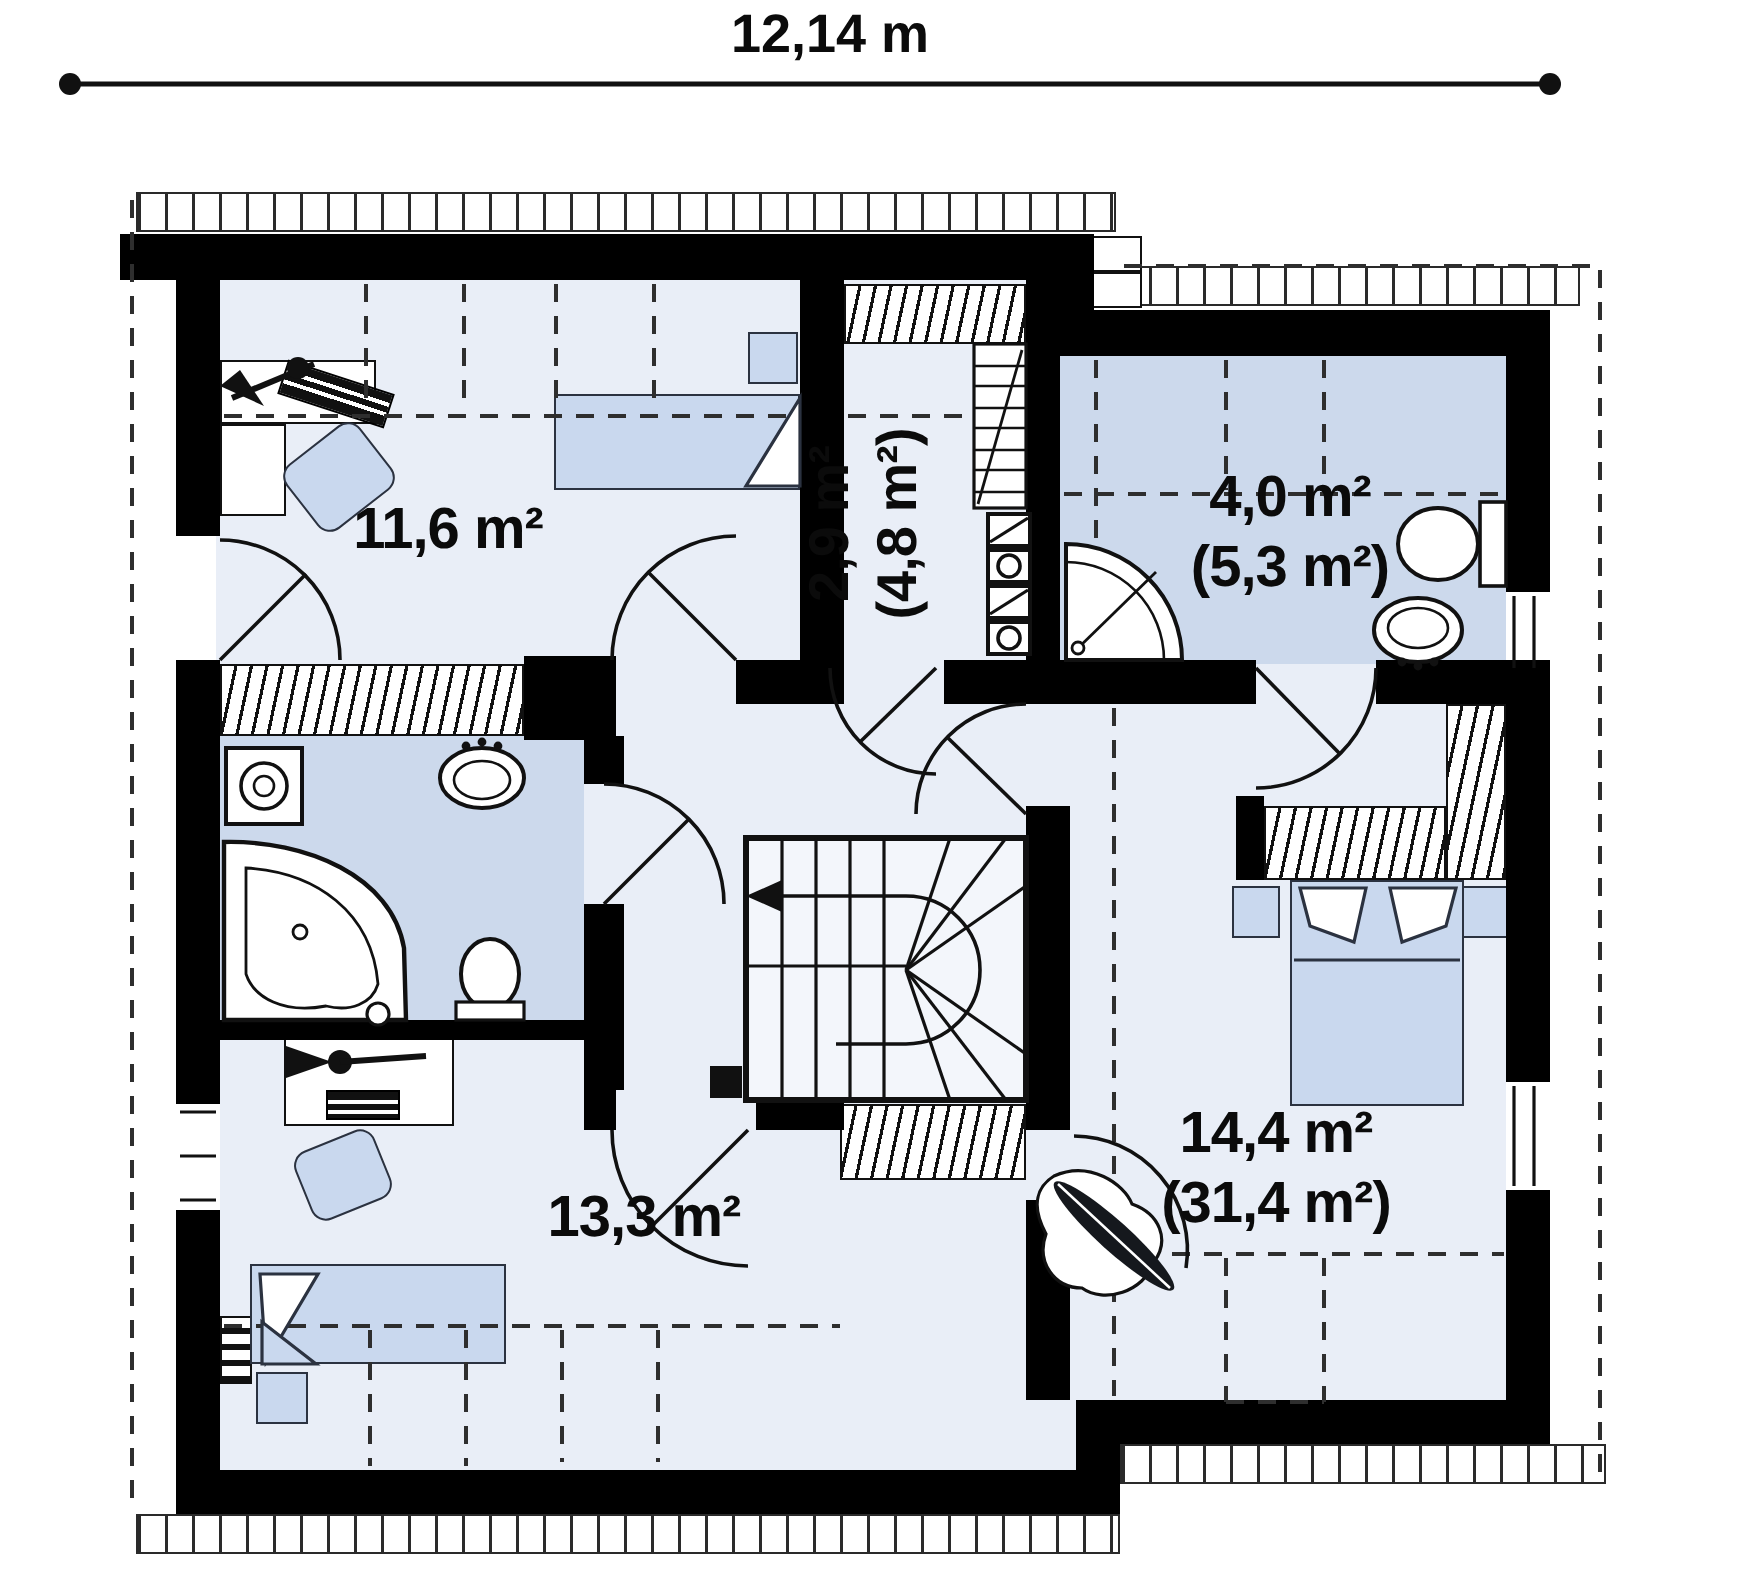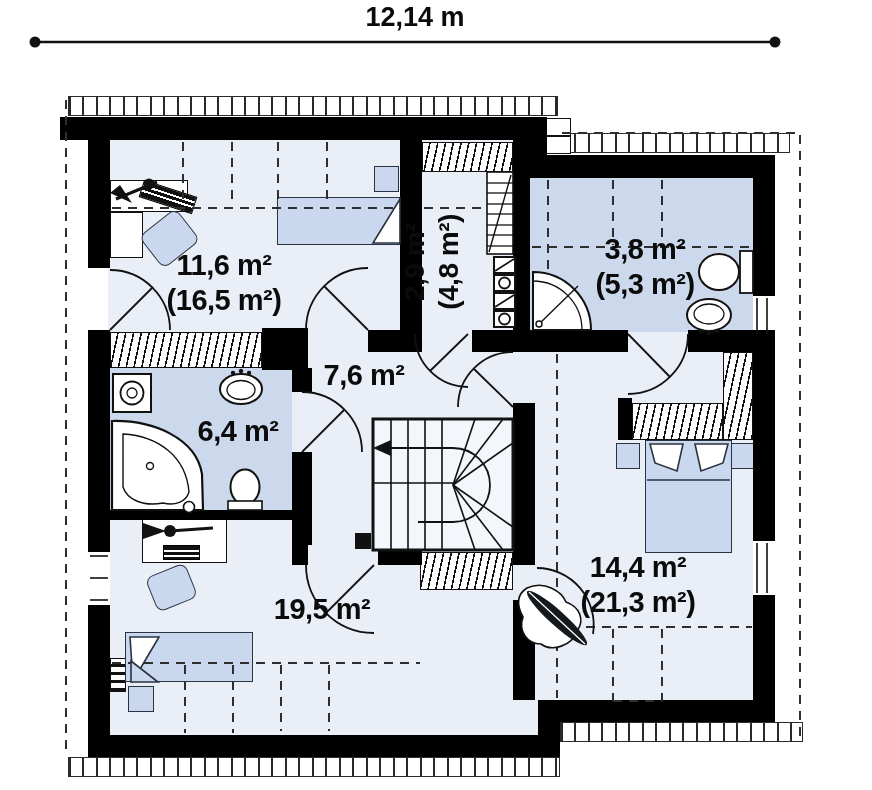--- a/index.html
+++ b/index.html
@@ -278,43 +278,36 @@
       <path d="M458,407 A55,55 0 0 1 513,352"></path>
         <path d="M513,407 L474,369"></path>
       <path d="M537,568 A57,57 0 0 1 593,634"></path>
     </g>
   </svg>
 
   <div class="dim-label" style="left:415px;top:2px;">12,14 m</div>
 
   <div class="label" style="left:224px;top:248px;">
     <div>11,6 m²</div>
-    <div>(16,5 m²)</div>
   </div>
 
   <div class="label-rot" style="left:432px;top:262px;">
     <div>2,9 m²</div>
     <div>(4,8 m²)</div>
   </div>
 
   <div class="label" style="left:645px;top:232px;">
-    <div>3,8 m²</div>
+    <div>4,0 m²</div>
     <div>(5,3 m²)</div>
   </div>
 
-  <div class="label" style="left:364px;top:358px;">
-    <div>7,6 m²</div>
-  </div>
-
-  <div class="label" style="left:238px;top:414px;">
-    <div>6,4 m²</div>
-  </div>
+
 
   <div class="label" style="left:322px;top:592px;">
-    <div>19,5 m²</div>
+    <div>13,3 m²</div>
   </div>
 
   <div class="label" style="left:638px;top:550px;">
     <div>14,4 m²</div>
-    <div>(21,3 m²)</div>
+    <div>(31,4 m²)</div>
   </div>
 
 </div>
 
 </body></html>

